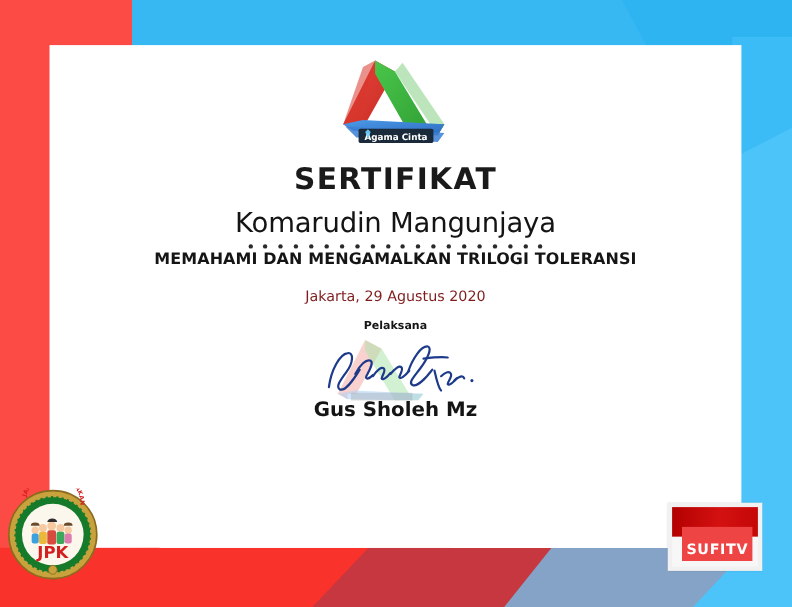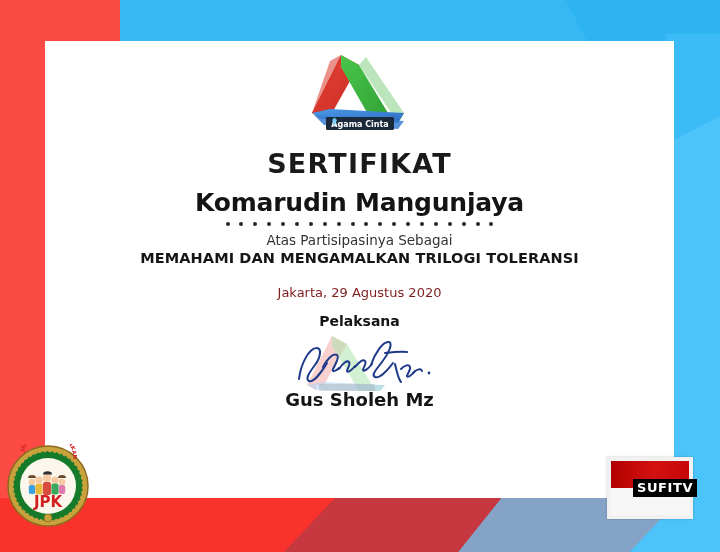--- a/index.html
+++ b/index.html
@@ -146,21 +146,21 @@
   .t-diberikan {
     font-family: "DejaVu Serif", "Liberation Serif", serif;
     font-style: italic;
     font-size: 13px;
     color: #333;
     margin-top: 2px;
     letter-spacing: 0.6px;
   }
   .t-name {
     font-size: 25px;
-    font-weight: bold;
+    font-weight: normal;
     color: #141414;
     margin-top: 9px;
     letter-spacing: -0.2px;
   }
   .dotline {
     margin-top: 4px;
     width: 268px;
     height: 5px;
     display: flex;
     justify-content: space-between;
@@ -197,21 +197,21 @@
     margin-top: 8px;
     line-height: 1.42;
     letter-spacing: 0.1px;
   }
   .t-place {
     font-size: 13px;
     color: #7f1d1d;
     margin-top: 16px;
   }
   .t-pelaksana {
-    font-size: 14px;
+    font-size: 10px;
     font-weight: bold;
     color: #141414;
     margin-top: 13px;
   }
 
   
   .sign-block {
     position: relative;
     margin-top: 2px;
     width: 190px;
@@ -264,24 +264,24 @@
     background: linear-gradient(95deg,#B20000 0%,#D41111 55%,#C40707 100%);
   }
   .sufitv .flag-white {
     position: absolute;
     left: 4px; top: 31px;
     width: 78px; height: 27px;
     background: #f7f7f7;
   }
   .sufitv .sufitv-label {
     position: absolute;
-    left: 26px;
+    left: 13px;
     top: 22px;
-    padding: 2px 4px 2px 4px;
-    background: #000000;
+    padding: 15px 4px 2px 4px;
+    background: #ef4444;
     color: #ffffff;
     font-size: 13px;
     font-weight: bold;
     letter-spacing: 0.6px;
     line-height: 1.05;
     font-family: "DejaVu Sans", "Liberation Sans", sans-serif;
   }
 </style>
 </head>
 <body>
@@ -358,21 +358,20 @@
           <i></i>
           <i></i>
           <i></i>
           <i></i>
           <i></i>
           <i></i>
           <i></i>
           <i></i>
           <i></i>
         </div>
-      <div class="t-atas">Atas Partisipasinya Sebagai</div>
       <div class="t-theme" style="margin-top:0">MEMAHAMI DAN MENGAMALKAN TRILOGI TOLERANSI</div>
       <div class="t-place">Jakarta,  29 Agustus 2020</div>
       <div class="t-pelaksana">Pelaksana</div>
 
       <div class="sign-block">
         <svg class="sign-logo" width="110" height="58" viewBox="0 0 110 58">
           <polygon points="35,3 50,11 27,52 19,52 19,57 10,52" fill="#E8453B" opacity="0.55"></polygon>
           <polygon points="35,3 50,11 75,52 88,52 83,58 62,58 42,25 35,13" fill="#49C64A" opacity="0.55"></polygon>
           <polygon points="10,52 19,57 83,58 88,52 26,49" fill="#4C9AE8" opacity="0.55"></polygon>
           <rect x="22" y="51" width="56" height="8" rx="1" fill="#1b2a3a" opacity="0.35"></rect>

